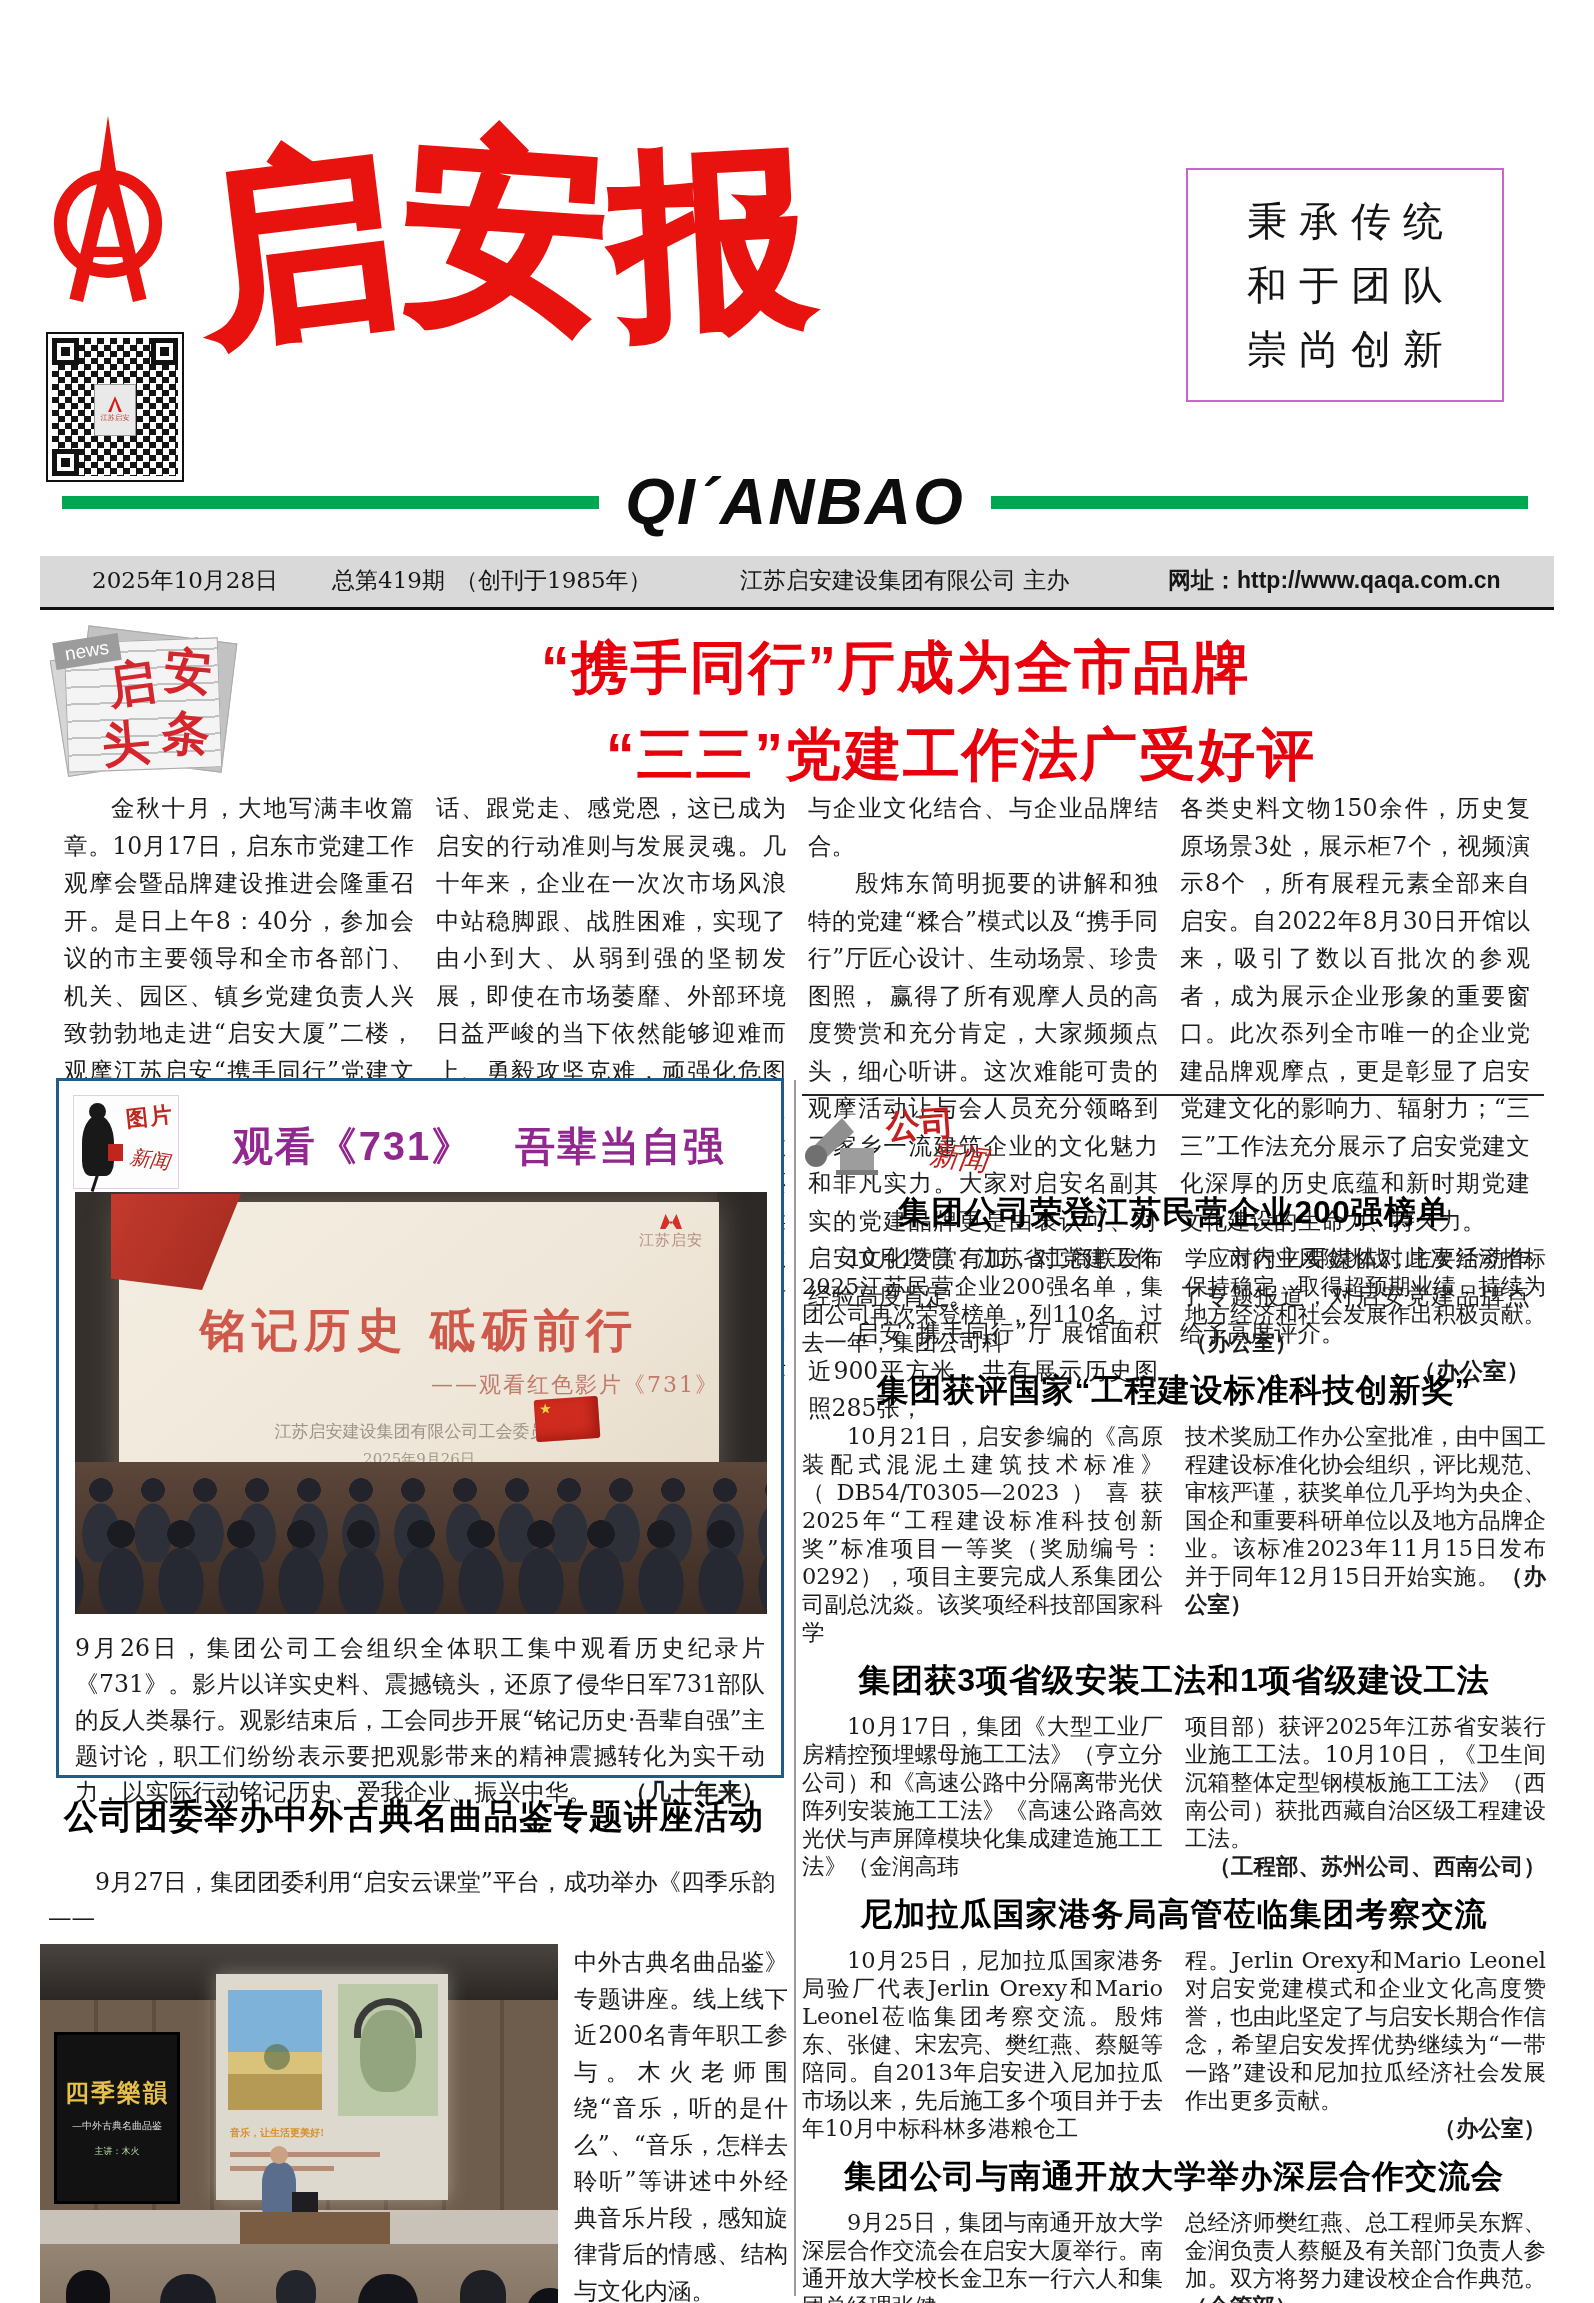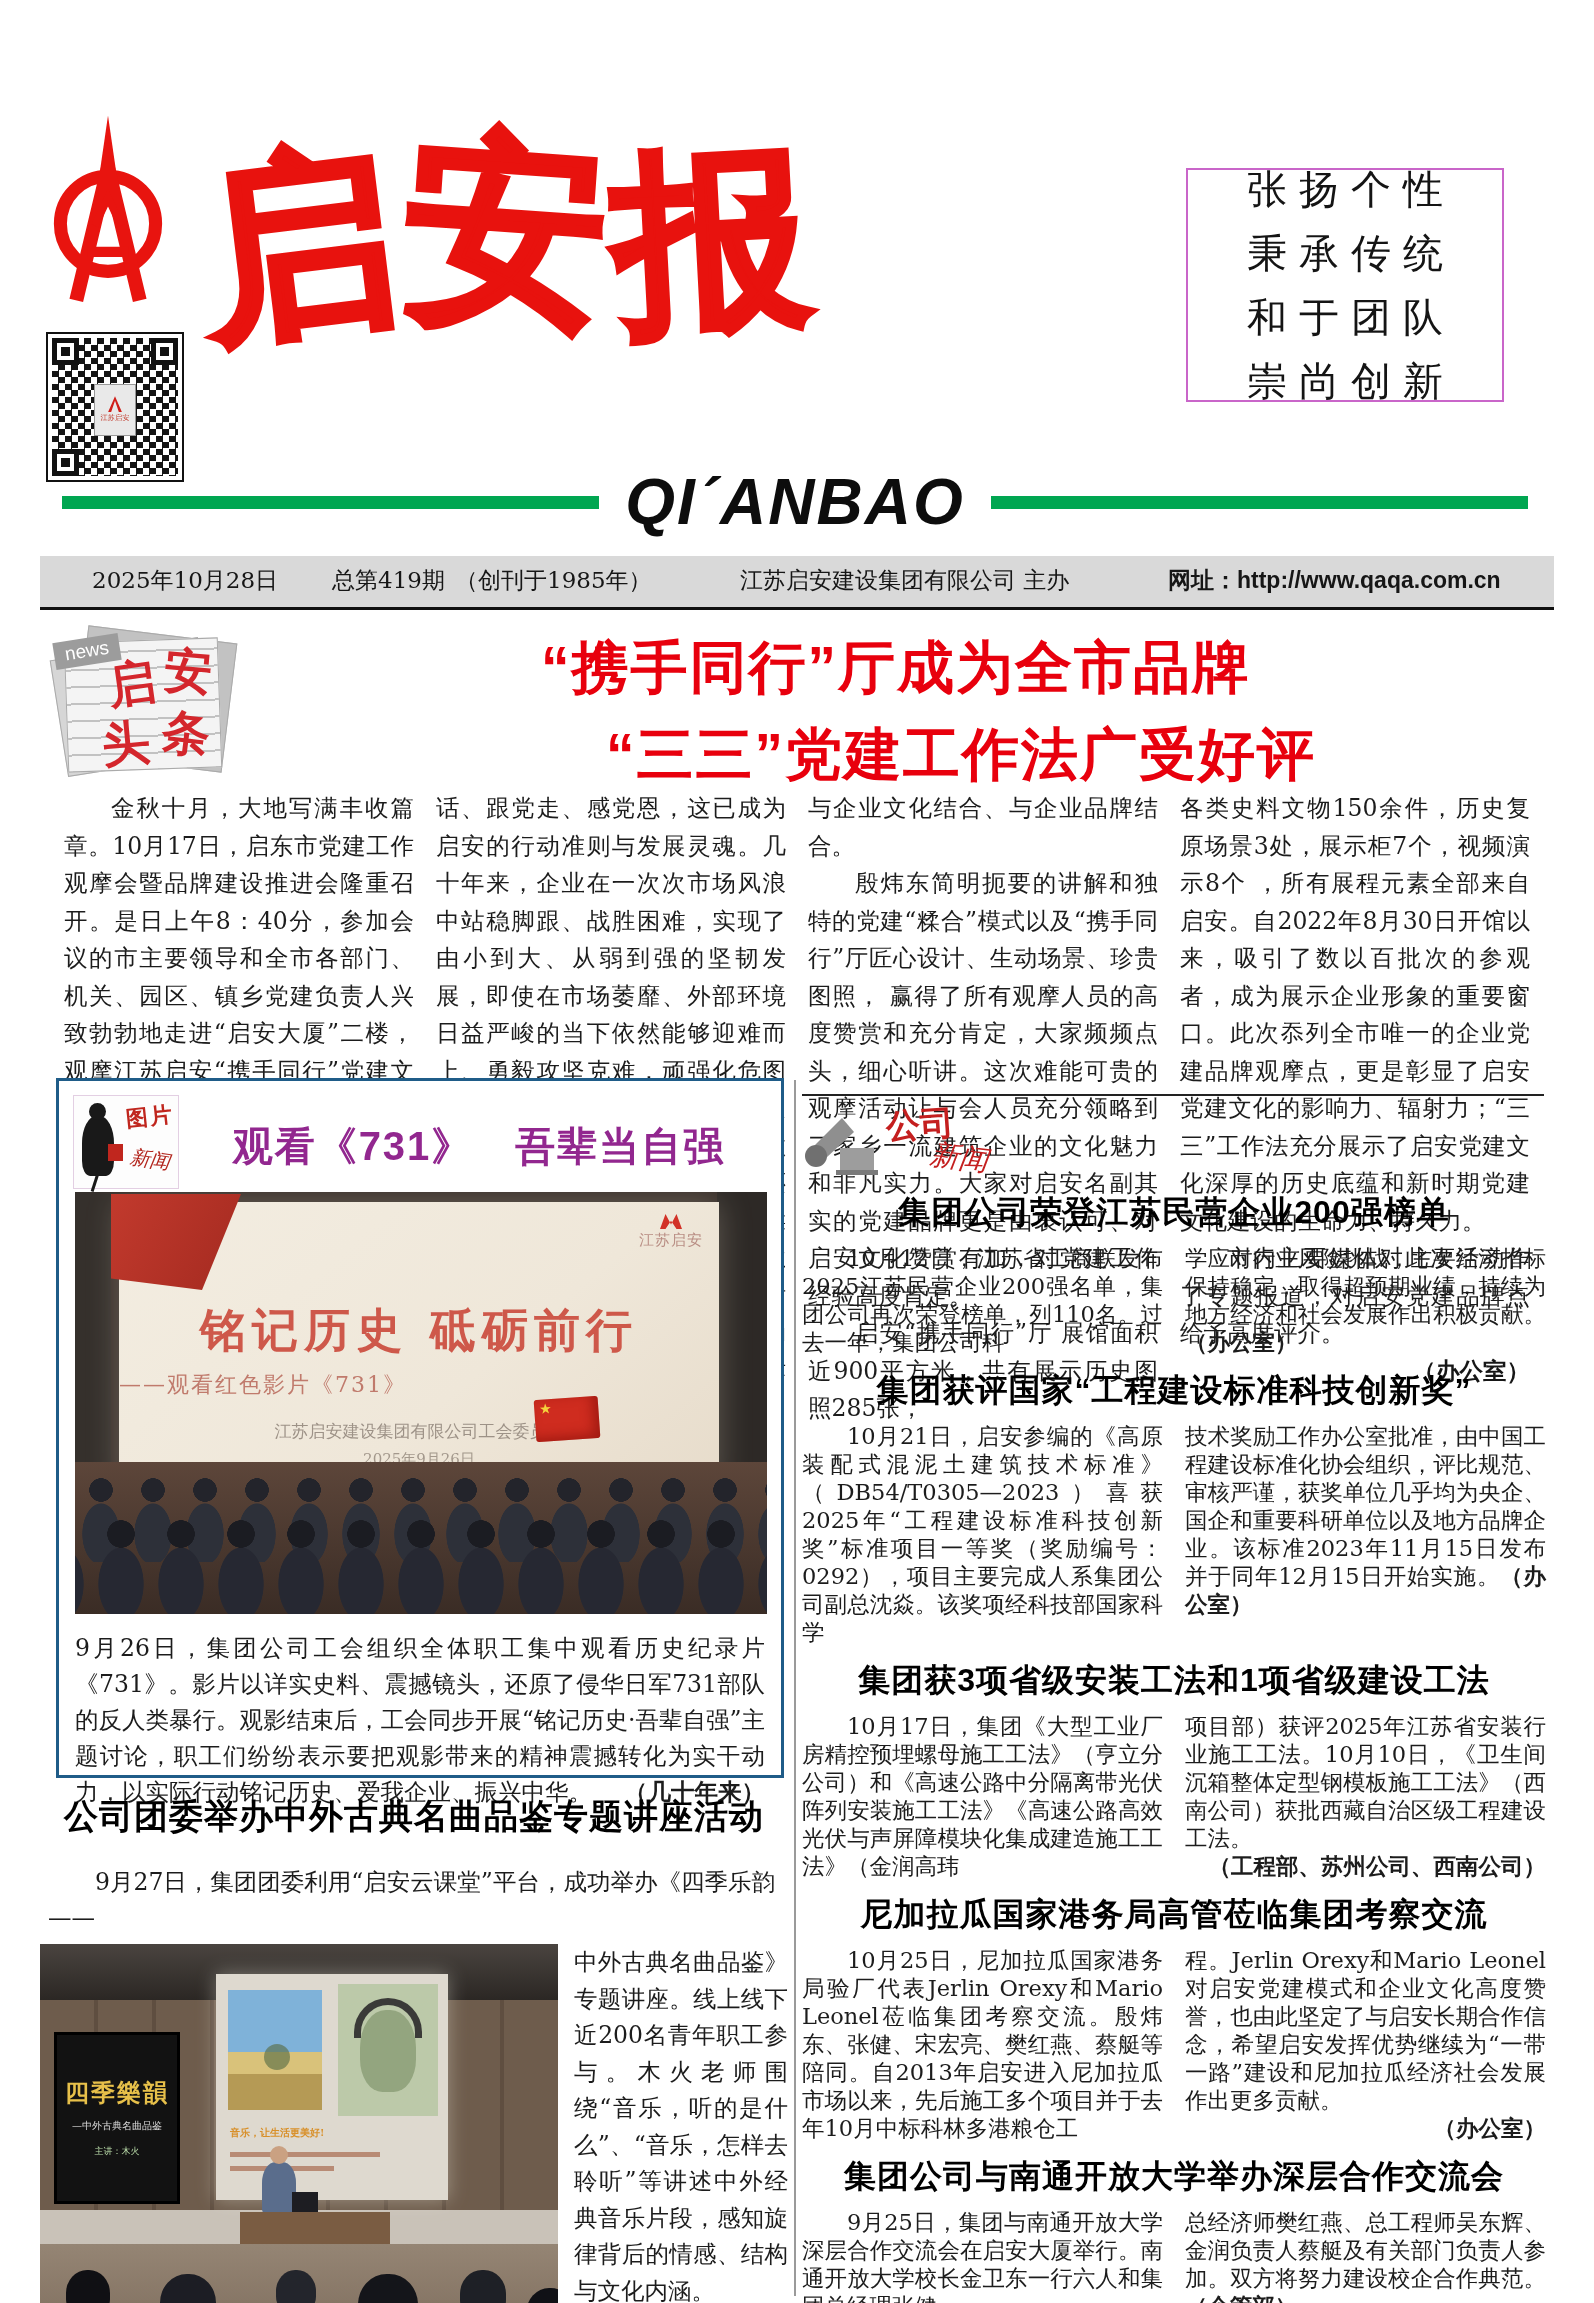--- a/index.html
+++ b/index.html
@@ -74,21 +74,21 @@
 
   .photo1{position:relative;width:692px;height:422px;background:#3a312c;overflow:hidden}
   .ph-wall-l{position:absolute;left:0;top:0;width:36px;height:78%;background:#35302c}
   .ph-wall-r{position:absolute;right:0;top:0;width:50px;height:78%;background:#2d2926}
   .screen{position:absolute;left:44px;top:10px;width:600px;height:282px;background:linear-gradient(140deg,#f3ede1 0%,#efe7d9 60%,#e7dccb 100%);box-shadow:0 0 30px rgba(255,245,220,.25)}
   .flag-tl{position:absolute;left:-8px;top:-8px;width:130px;height:96px;background:linear-gradient(120deg,#c23a2d,#a42a20);clip-path:polygon(0 0,100% 0,70% 100%,0 88%)}
   .ph-brand{position:absolute;right:16px;top:12px;text-align:center}
   .mini-logo{display:block;margin:0 auto 2px;width:22px;height:15px;background:#d23котор228;background:#d23228;clip-path:polygon(0 100%,25% 0,50% 70%,75% 0,100% 100%,75% 100%,50% 45%,25% 100%)}
   .ph-brand .bt{font-size:15px;color:#b98e84;letter-spacing:1px}
   .ph-head{position:absolute;left:0;top:98px;width:100%;text-align:center;font-size:46px;font-weight:bold;color:#ce584a;letter-spacing:6px;font-family:"DejaVu Serif",serif}
-  .ph-sub{position:absolute;left:0;top:168px;width:100%;text-align:left;font-size:22px;color:#c07a6c;letter-spacing:2px}
+  .ph-sub{position:absolute;left:0;top:168px;width:100%;text-align:right;font-size:22px;color:#c07a6c;letter-spacing:2px}
   .ph-org{position:absolute;left:0;top:218px;width:100%;text-align:center;font-size:17px;color:#9d9287}
   .ph-date{position:absolute;left:0;top:248px;width:100%;text-align:center;font-size:15px;color:#a3988c}
   .flag-cn{position:absolute;right:120px;top:196px;width:64px;height:42px;background:#cf2c1f;border-radius:3px;transform:rotate(-4deg);box-shadow:inset -6px -4px 12px rgba(120,10,5,.5)}
   .flag-cn::after{content:"★";position:absolute;left:5px;top:1px;color:#f5d23c;font-size:14px}
   .crowd{position:absolute;left:0;bottom:0;width:100%;height:152px;background:linear-gradient(#5d463a,#3a2c25)}
   .crowd .row{position:absolute;left:0;width:100%}
   .row-back{bottom:52px;height:88px;background:
     radial-gradient(circle 12px at 26px 16px,#23242b 97%,transparent),
     radial-gradient(ellipse 19px 31px at 26px 60px,#2d3039 97%,transparent);
     background-size:52px 88px;background-repeat:repeat-x}
@@ -175,21 +175,20 @@
     </div>
   </div>
 
   <div class="brand">
     <span>启</span>
     <span>安</span>
     <span>报</span>
   </div>
 
   <div class="slogan-box">
-    <div>张扬个性</div>
     <div>秉承传统</div>
     <div>和于团队</div>
     <div>崇尚创新</div>
   </div>
 
   <div class="pinyin-row">
     <div class="gbar"></div>
     <div class="pinyin">QI´ANBAO</div>
     <div class="gbar"></div>
   </div>

